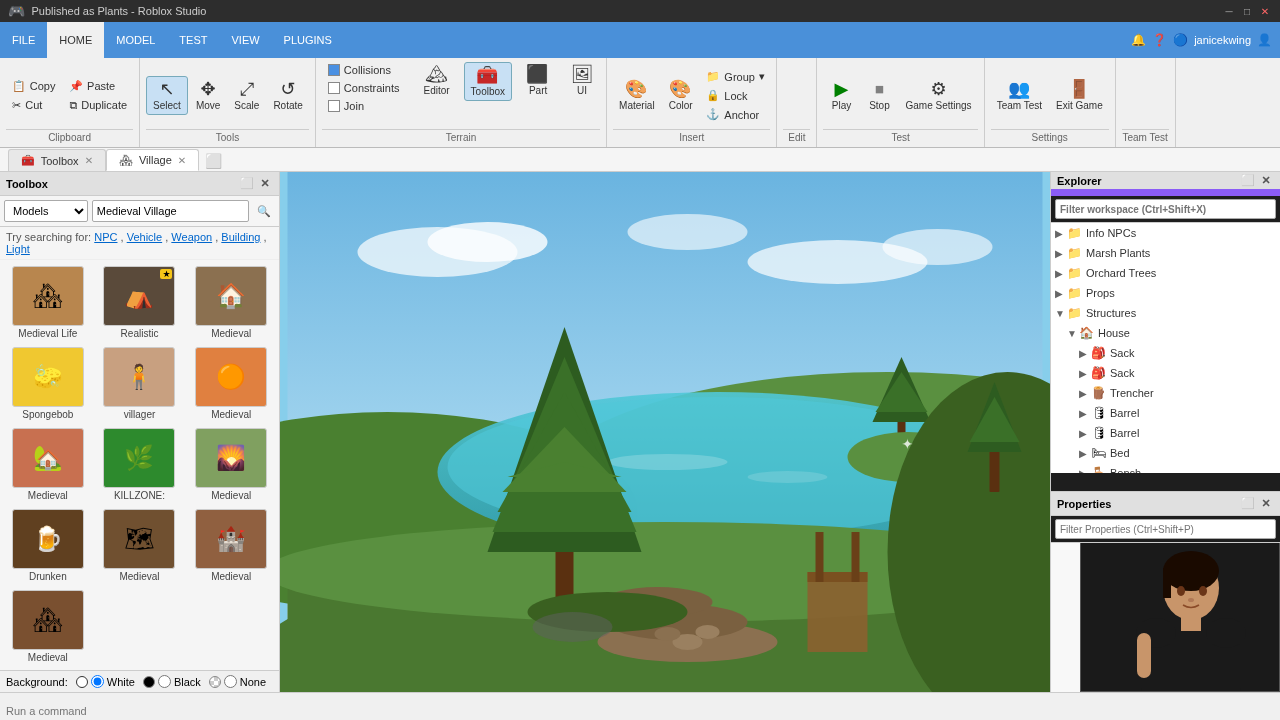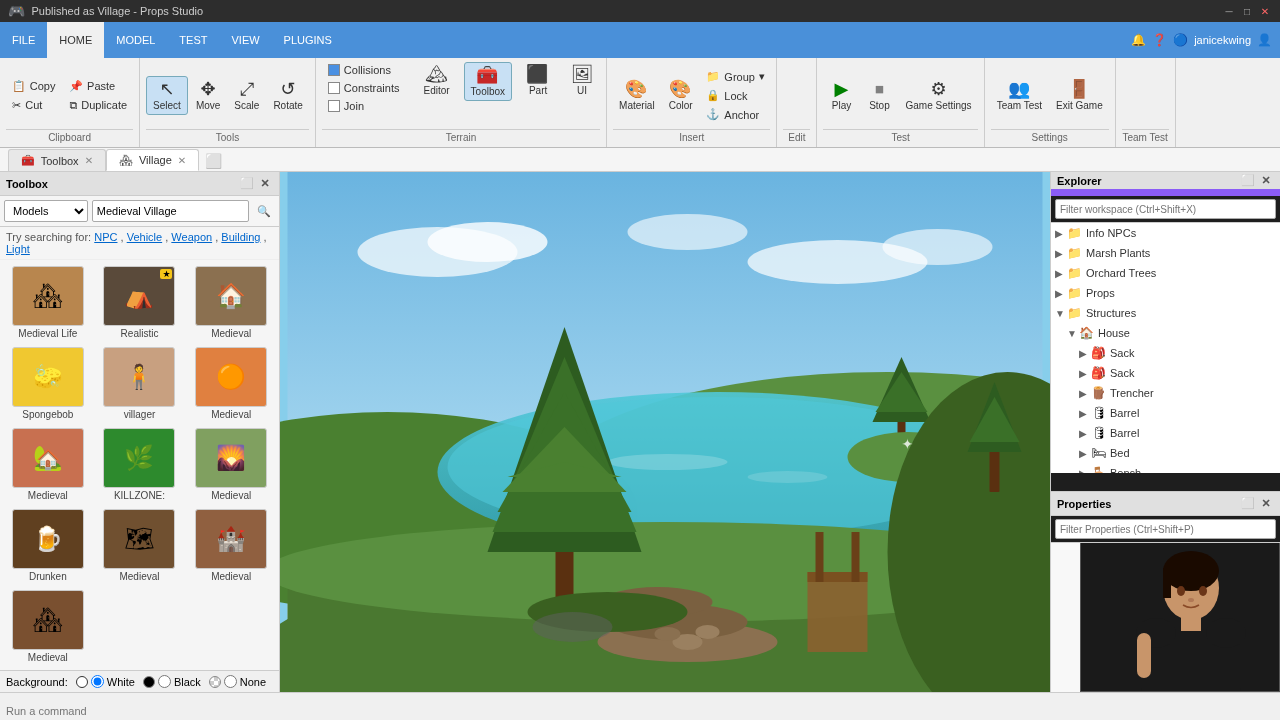--- a/index.html
+++ b/index.html
@@ -239,20 +239,21 @@
       padding: 3px 4px;
       border-bottom: 1px solid #ccc;
     }
     #explorer-filter input {
       width: 100%;
       height: 20px;
       border: 1px solid #aaa;
       border-radius: 2px;
       font-size: 10px;
       padding: 0 4px;
+      font-weight: bold;
     }
     #explorer-tree {
       flex: 1;
       overflow-y: auto;
       background: #fff;
       font-size: 11px;
     }
     .tree-item {
       display: flex;
       align-items: center;
@@ -351,21 +352,21 @@
 
     .header-btns { display: flex; gap: 2px; align-items: center; }
     .header-icon-btn { width: 16px; height: 16px; display: flex; align-items: center; justify-content: center; cursor: pointer; color: #555; font-size: 11px; }
   </style>
 </head>
 <body>
 
 <div id="title-bar">
   <div id="title-bar-left">
     <span style="font-size:14px;">🎮</span>
-    <span>Published as Village - Props Studio</span>
+    <span>Published as Plants - Roblox Studio</span>
   </div>
   <div id="title-bar-controls">
     <div class="title-btn">─</div>
     <div class="title-btn">□</div>
     <div class="title-btn" style="color:#f66;">✕</div>
   </div>
 </div>
 
 <div id="ribbon-tabs">
   <div class="ribbon-tab">FILE</div>

